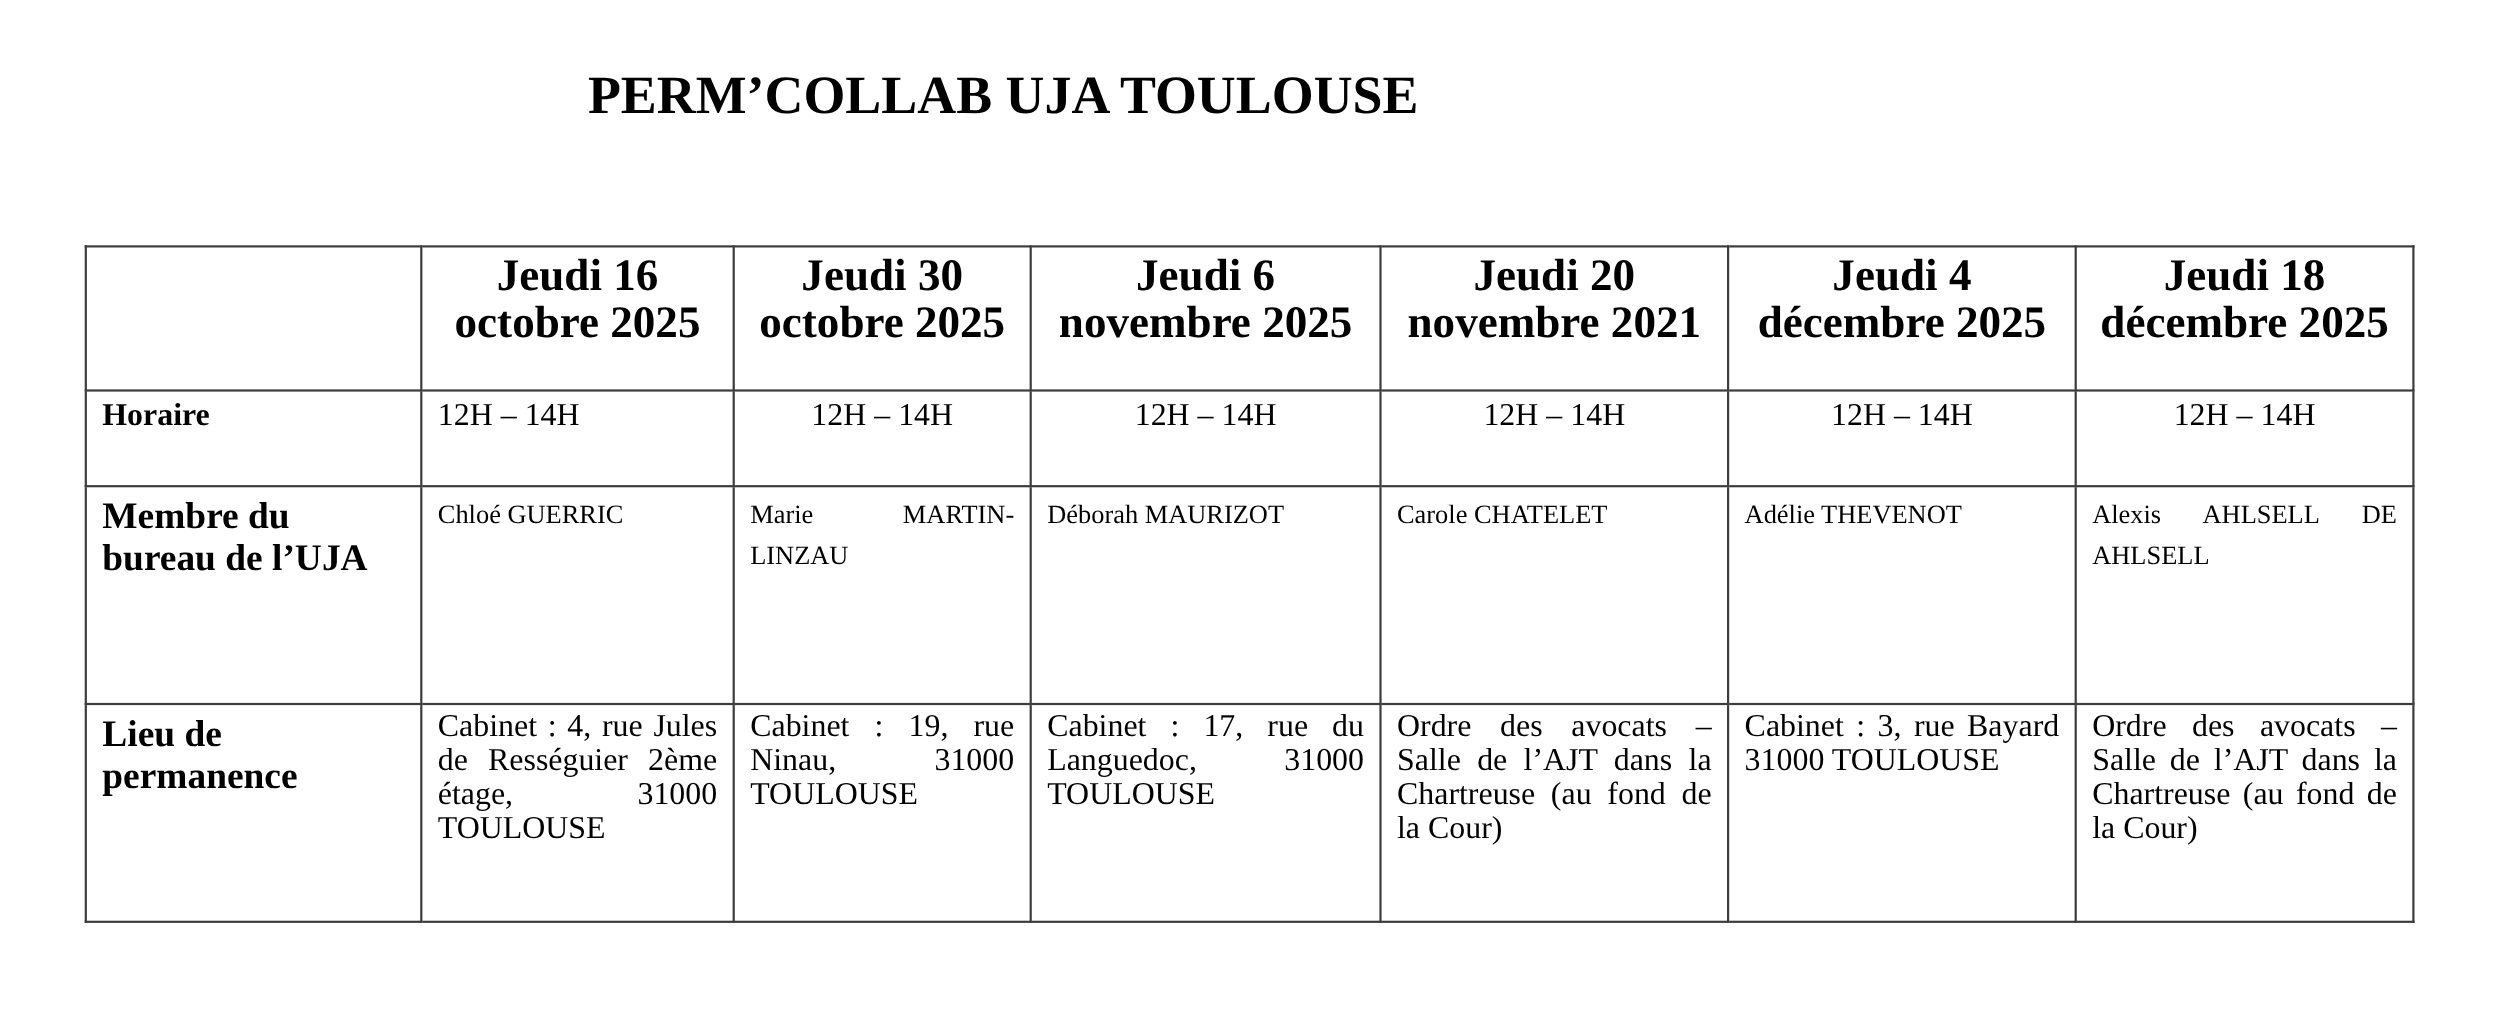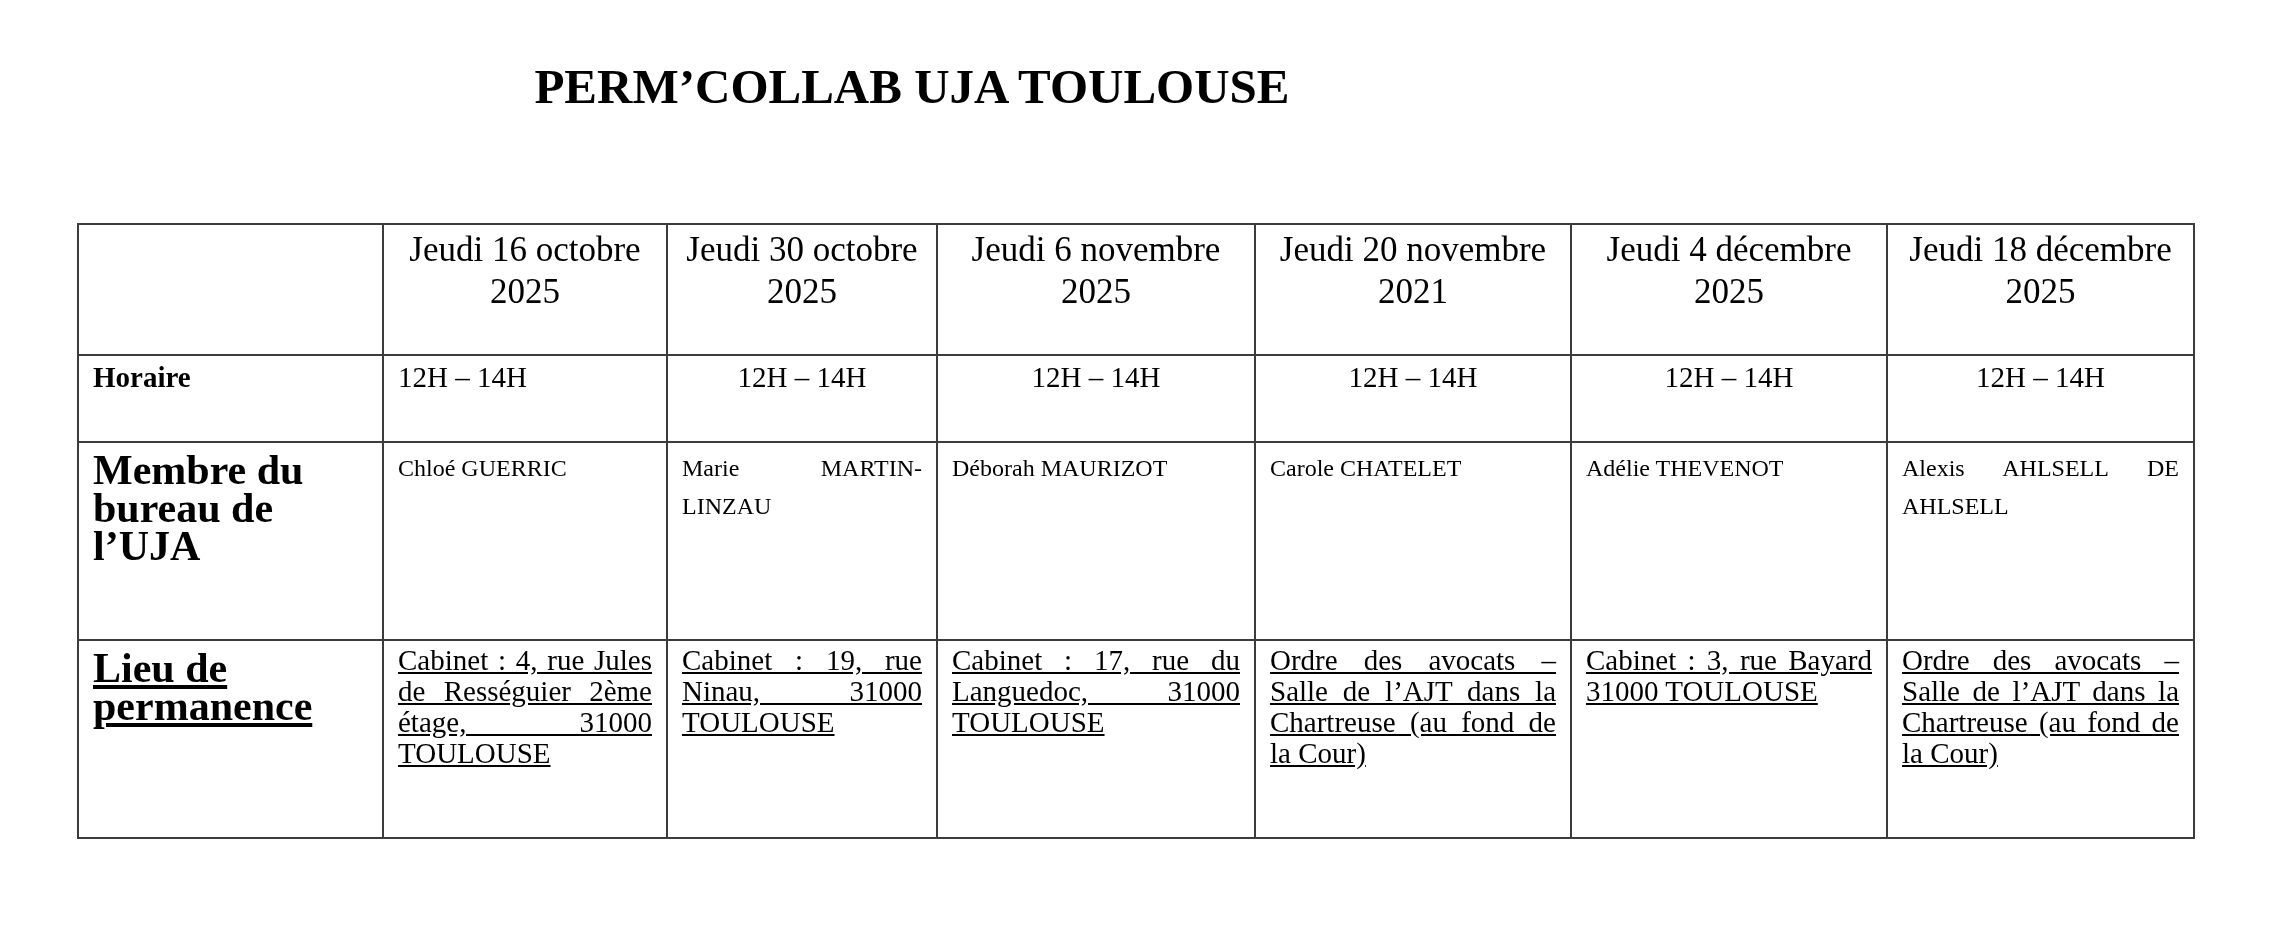--- a/index.html
+++ b/index.html
@@ -6,24 +6,24 @@
   body { width:2272px; height:942px; position:relative; overflow:hidden;
          font-family:"Liberation Serif", "DejaVu Serif", serif; color:#000; }
   .title { position:absolute; left:0; top:58px; width:1824px; text-align:center;
            font-weight:bold; font-size:49px; letter-spacing:0px; }
   table.sched { position:absolute; left:77px; top:223px; border-collapse:collapse;
                 table-layout:fixed; width:2116px; }
   table.sched td { border:2px solid #3c3c3c; vertical-align:top; padding:0 14px; box-sizing:border-box; }
   tr.r-head td { height:131px; }
   tr.r-hour td { height:87px; }
   tr.r-member td { height:198px; }
-  tr.r-place td { height:198px;text-decoration:underline; }
-  .hdr { font-weight:normal; font-size:35px; line-height:42px; text-align:center; padding-top:4px !important; }
+  tr.r-place td { height:198px; }
+  .hdr { font-weight:bold; font-size:41px; line-height:42px; text-align:center; padding-top:4px !important; }
   .rowlabel { font-weight:bold; font-size:29px; line-height:38px; padding-top:2px !important; }
-  .rowlabel.big { font-size:42px; line-height:38px; padding-top:8px !important; }
+  .rowlabel.big { font-size:34px; line-height:38px; padding-top:8px !important; }
   .hour { font-size:29px; line-height:38px; padding-top:2px !important; }
   .hour.left { text-align:left; }
   .hour.center { text-align:center; }
   .member { font-size:24px; line-height:38px; padding-top:6px !important; text-align:justify; }
   .place { font-size:29px; line-height:31px; padding-top:4px !important; text-align:justify; text-align-last:left; }
 </style>
 </head>
 <body>
 
 <div class="title">PERM’COLLAB UJA TOULOUSE</div>

